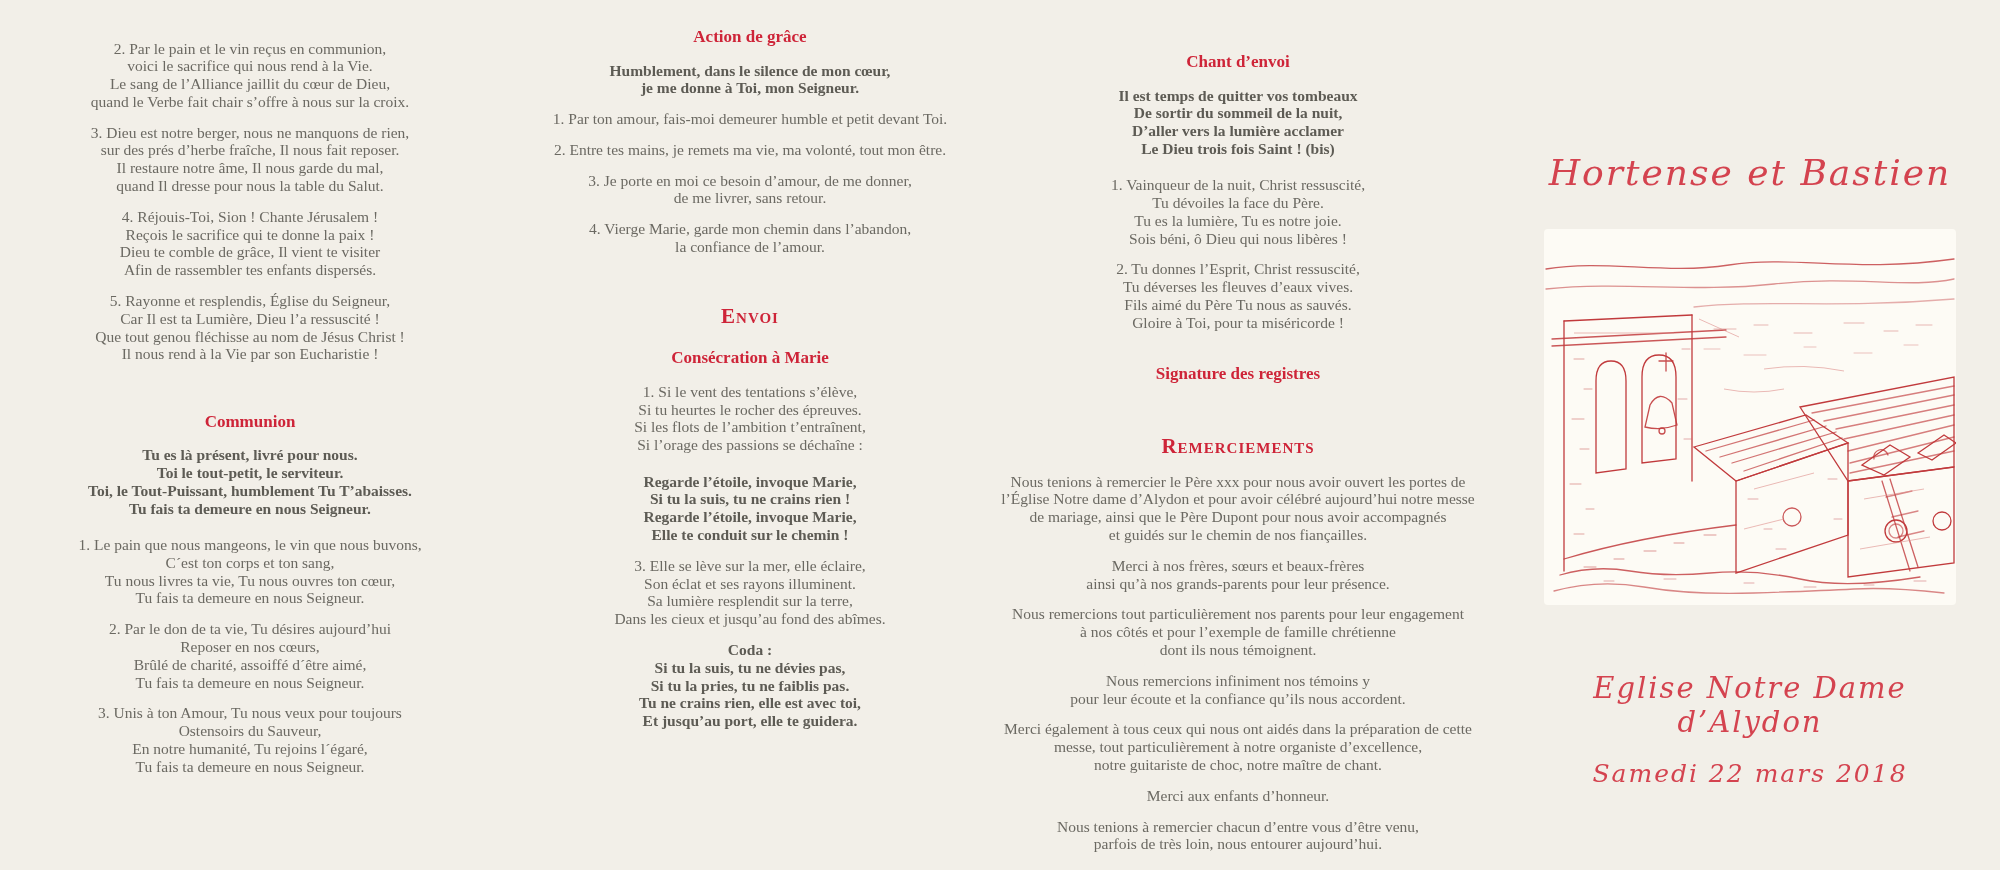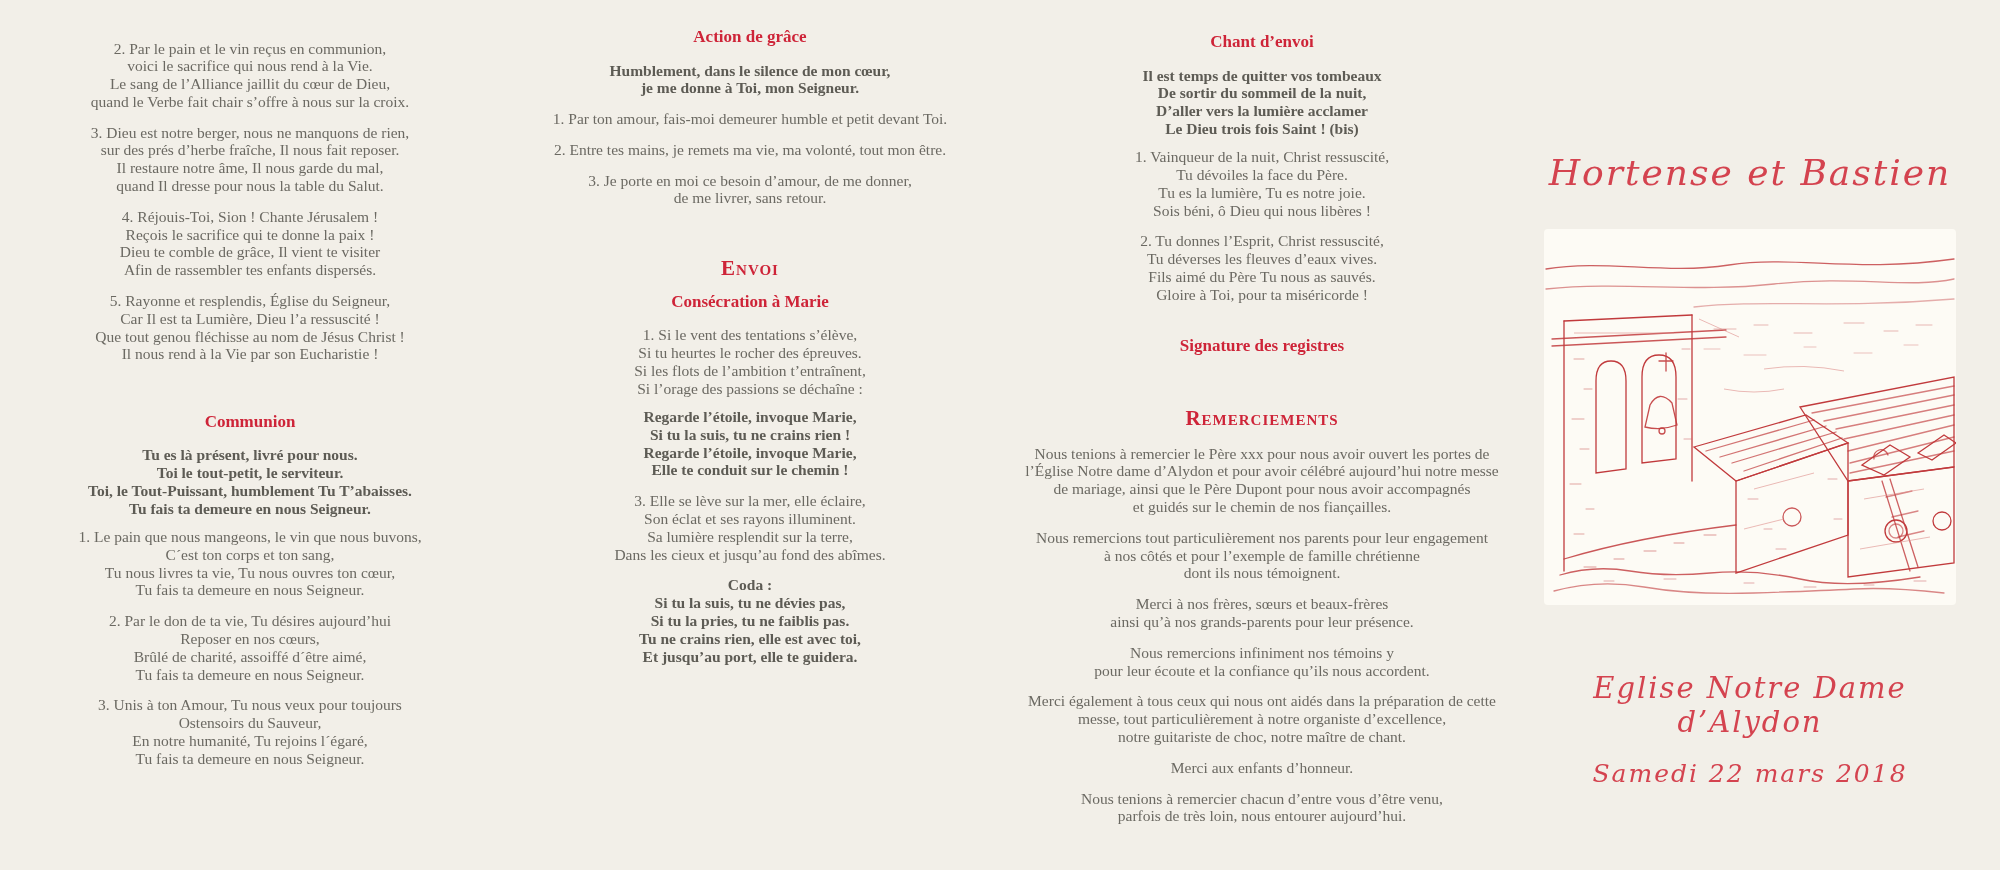--- a/index.html
+++ b/index.html
@@ -18,21 +18,21 @@
     color:var(--ink);
     overflow:hidden;
   }
   .panel{
     position:absolute;top:0;
     display:flex;flex-direction:column;align-items:center;
     text-align:center;
   }
   #panel1{left:44px;width:412px;padding-top:33px;}
   #panel2{left:540px;width:420px;padding-top:21px;}
-  #panel3{left:1012px;width:500px;padding-top:26px;}
+  #panel3{left:988px;width:500px;padding-top:46px;}
   #panel4{left:1535px;width:430px;padding-top:0;height:760px;}
 
   .verse,.chorus,.para{
     white-space:pre-line;
     font-size:15.5px;
     line-height:17.8px;
     margin:6.5px 0;
   }
   .chorus{font-weight:bold;color:var(--ink-bold);}
   .h-red{
@@ -46,21 +46,21 @@
     color:var(--red);
     font-weight:bold;
     font-variant:small-caps;
     font-size:21px;
     letter-spacing:1px;
     line-height:24px;
     margin:6px 0 8px 0;
   }
   .gap-lg{margin-top:42px;text-align:right;}
   .gap-md{margin-top:26px;}
-  .gap-sm{margin-top:4px;}
+  .gap-sm{margin-top:12px;}
 
   .script{
     font-family:"DejaVu Serif","Liberation Serif",serif;
     font-style:italic;
     color:var(--script-red);
     letter-spacing:2px;
     font-weight:400;
   }
   .couple-names{font-size:36px;margin-top:152px;}
   .church-line{font-size:29px;margin-top:66px;}
@@ -117,20 +117,22 @@
   </div>
 
   <div class="panel" id="panel2">
     <div class="h-red">Action de grâce</div>
     <div class="chorus">Humblement, dans le silence de mon cœur,
 je me donne à Toi, mon Seigneur.</div>
     <div class="verse">1. Par ton amour, fais-moi demeurer humble et petit devant Toi.</div>
     <div class="verse">2. Entre tes mains, je remets ma vie, ma volonté, tout mon être.</div>
     <div class="verse">3. Je porte en moi ce besoin d’amour, de me donner,
 de me livrer, sans retour.</div>
+    <div class="verse">4. Vierge Marie, garde mon chemin dans l’abandon,
+la confiance de l’amour.</div>
 
     <div class="h-caps gap-lg">Envoi</div>
 
     <div class="h-red gap-sm">Consécration à Marie</div>
     <div class="verse">1. Si le vent des tentations s’élève,
 Si tu heurtes le rocher des épreuves.
 Si les flots de l’ambition t’entraînent,
 Si l’orage des passions se déchaîne :</div>
     <div class="chorus gap-sm">Regarde l’étoile, invoque Marie,
 Si tu la suis, tu ne crains rien !
@@ -163,25 +165,25 @@
 Fils aimé du Père Tu nous as sauvés.
 Gloire à Toi, pour ta miséricorde !</div>
 
     <div class="h-red gap-md">Signature des registres</div>
 
     <div class="h-caps gap-lg">Remerciements</div>
     <div class="para">Nous tenions à remercier le Père xxx pour nous avoir ouvert les portes de
 l’Église Notre dame d’Alydon et pour avoir célébré aujourd’hui notre messe
 de mariage, ainsi que le Père Dupont pour nous avoir accompagnés
 et guidés sur le chemin de nos fiançailles.</div>
+    <div class="para">Merci à nos frères, sœurs et beaux-frères
+ainsi qu’à nos grands-parents pour leur présence.</div>
     <div class="para">Nous remercions tout particulièrement nos parents pour leur engagement
 à nos côtés et pour l’exemple de famille chrétienne
 dont ils nous témoignent.</div>
-    <div class="para">Merci à nos frères, sœurs et beaux-frères
-ainsi qu’à nos grands-parents pour leur présence.</div>
     <div class="para">Nous remercions infiniment nos témoins y
 pour leur écoute et la confiance qu’ils nous accordent.</div>
     <div class="para">Merci également à tous ceux qui nous ont aidés dans la préparation de cette
 messe, tout particulièrement à notre organiste d’excellence,
 notre guitariste de choc, notre maître de chant.</div>
     <div class="para">Merci aux enfants d’honneur.</div>
     <div class="para">Nous tenions à remercier chacun d’entre vous d’être venu,
 parfois de très loin, nous entourer aujourd’hui.</div>
   </div>
 

